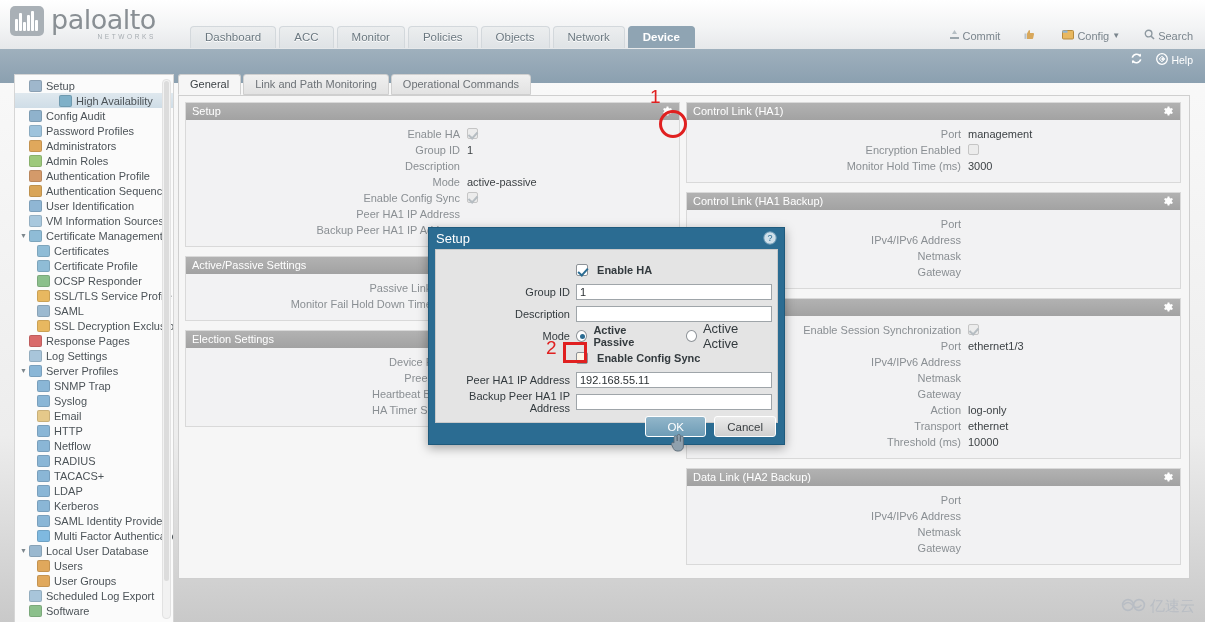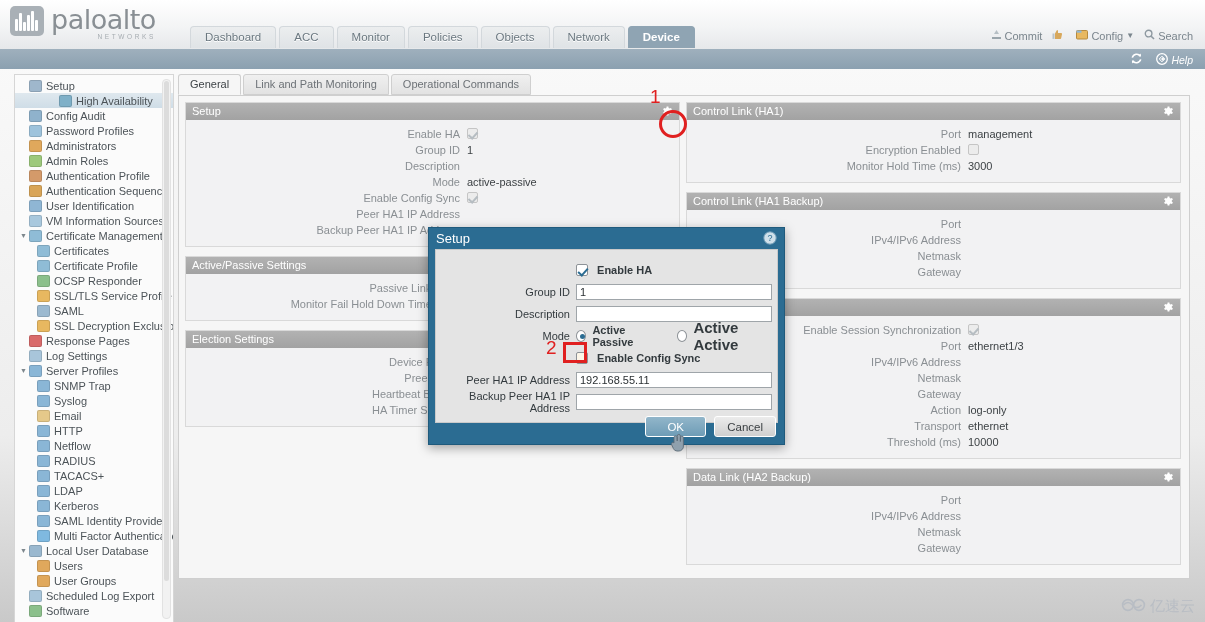--- a/index.html
+++ b/index.html
@@ -34,26 +34,25 @@
   .navtab {
     padding: 4px 14px 5px 14px; font-size: 11.5px; color: #6b7880;
     background: linear-gradient(180deg,#eceeef 0%,#dfe3e6 100%);
     border: 1px solid #d3d8dc; border-bottom: none;
     border-radius: 4px 4px 0 0; margin-right: 3px; cursor: pointer;
     text-shadow: 0 1px 0 #fff;
   }
   .navtab.active {
     background: #8fa4b3; color: #ffffff; border-color: #8fa4b3; text-shadow: none; font-weight: bold;
   }
-  .hdr-right { position: absolute; right: 12px; top: 29px; display: flex; align-items: center; gap: 10px; font-size: 11px; color: #7a858d; }
+  .hdr-right { position: absolute; right: 12px; top: 29px; display: flex; align-items: center; gap: 24px; font-size: 11px; color: #7a858d; }
   .hdr-right .hi { display: flex; align-items: center; gap: 3px; cursor: pointer; }
   .subbar {
-    position: absolute; top: 49px; left: 0; width: 1205px; height: 20px;
+    position: absolute; top: 49px; left: 0; width: 1205px; height: 34px;
     background: linear-gradient(180deg,#9fb0bd 0%,#8ba0b0 100%);
-    font-style: italic;
   }
   .subbar-right { position: absolute; right: 12px; top: 3px; display: flex; align-items: center; gap: 10px; color: #ffffff; font-size: 10.5px; }
   .subbar-right .hi { display: flex; align-items: center; gap: 3px; cursor: pointer; }
 
   
   .sidebar {
     position: absolute; left: 14px; top: 74px; width: 160px; height: 548px;
     background: #fbfbfb; border: 1px solid #d6d6d6; border-bottom: none;
     overflow: hidden; padding-top: 3px;
   }
@@ -619,21 +618,21 @@
       <div class="drow">
         <div class="dl">Description</div>
         <input type="text" value="" style="">
       </div>
       <div class="drow">
         <div class="dl">Mode</div>
         <div style="display:flex;align-items:center;gap:6px;width:196px">
           <span class="drad on"></span>
           <span style="font-size:11px;color:#333a3e;font-weight:bold">Active Passive</span>
           <span class="drad" style="margin-left:14px"></span>
-          <span style="font-size:15px;color:#333a3e;font-weight:bold">Active Active</span>
+          <span style="font-size:13px;color:#333a3e;font-weight:normal">Active Active</span>
         </div>
       </div>
       <div class="drow">
         <div class="dl"></div>
         <div>
           <span class="dcbx" style="background:#fdf6e8"></span>
           <span style="margin-left:6px;font-size:11px;color:#333a3e;font-weight:bold">Enable Config Sync</span>
         </div>
       </div>
       <div class="drow">

